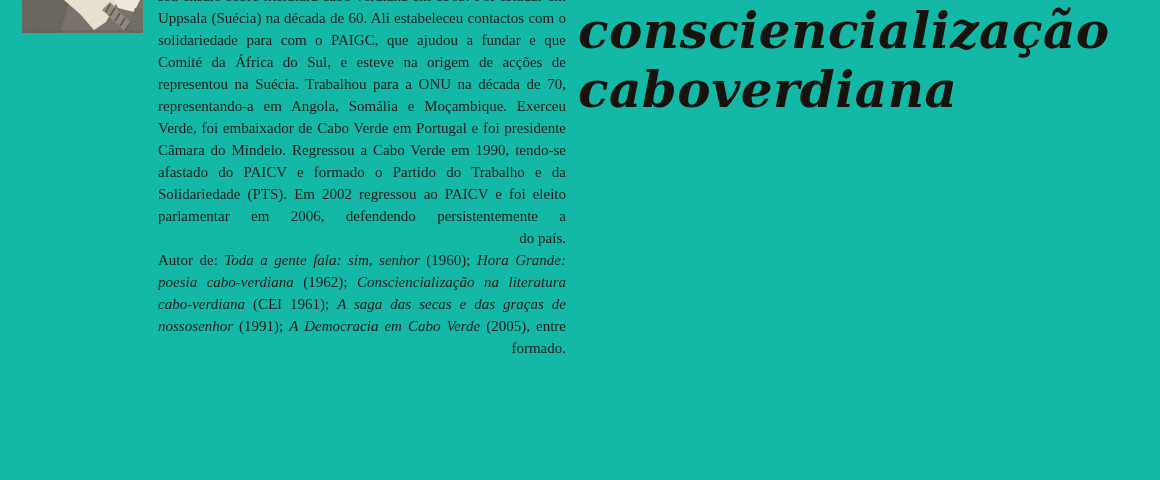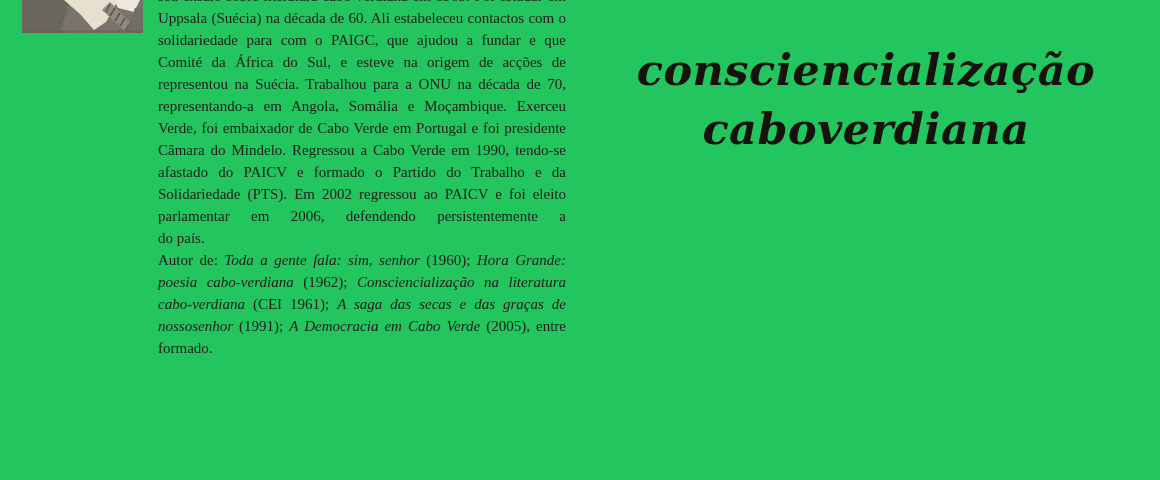--- a/index.html
+++ b/index.html
@@ -4,21 +4,21 @@
 <style>
   html, body {
     margin: 0;
     padding: 0;
     background: #ffffff;
   }
   .page {
     position: relative;
     width: 1160px;
     height: 480px;
-    background: #22c55e;
+    background: #14b8a6;
     overflow: hidden;
     font-family: "Liberation Serif", serif;
   }
   
   .photo {
     position: absolute;
     left: 22px;
     top: 0;
     width: 121px;
     height: 33px;
@@ -32,44 +32,42 @@
     left: 158px;
     top: -15px;
     width: 408px;
     color: #1e1c1a;
     font-size: 15px;
   }
   .bio-line {
     height: 22px;
     line-height: 22px;
     overflow: hidden;
-    text-align: left;
+    text-align: right;
   }
   .bio-line.j {
     text-align: justify;
     text-align-last: justify;
   }
   .bio-line .it { font-style: italic; }
 
   
   .title {
     position: absolute;
     left: 578px;
     top: 1px;
     width: 576px;
-    text-align: center;
     font-family: "DejaVu Serif", serif;
     font-weight: bold;
     font-style: italic;
-    font-size: 43px;
+    font-size: 50px;
     line-height: 59px;
     letter-spacing: 0.5px;
     word-spacing: 0.45em;
     color: #16130f;
-    margin-top: 40px;
   }
 </style>
 </head>
 <body>
 
 <div class="page">
 
   <div class="photo">
     <svg width="121" height="33" viewBox="0 0 121 33" xmlns="http://www.w3.org/2000/svg">
       <defs>

